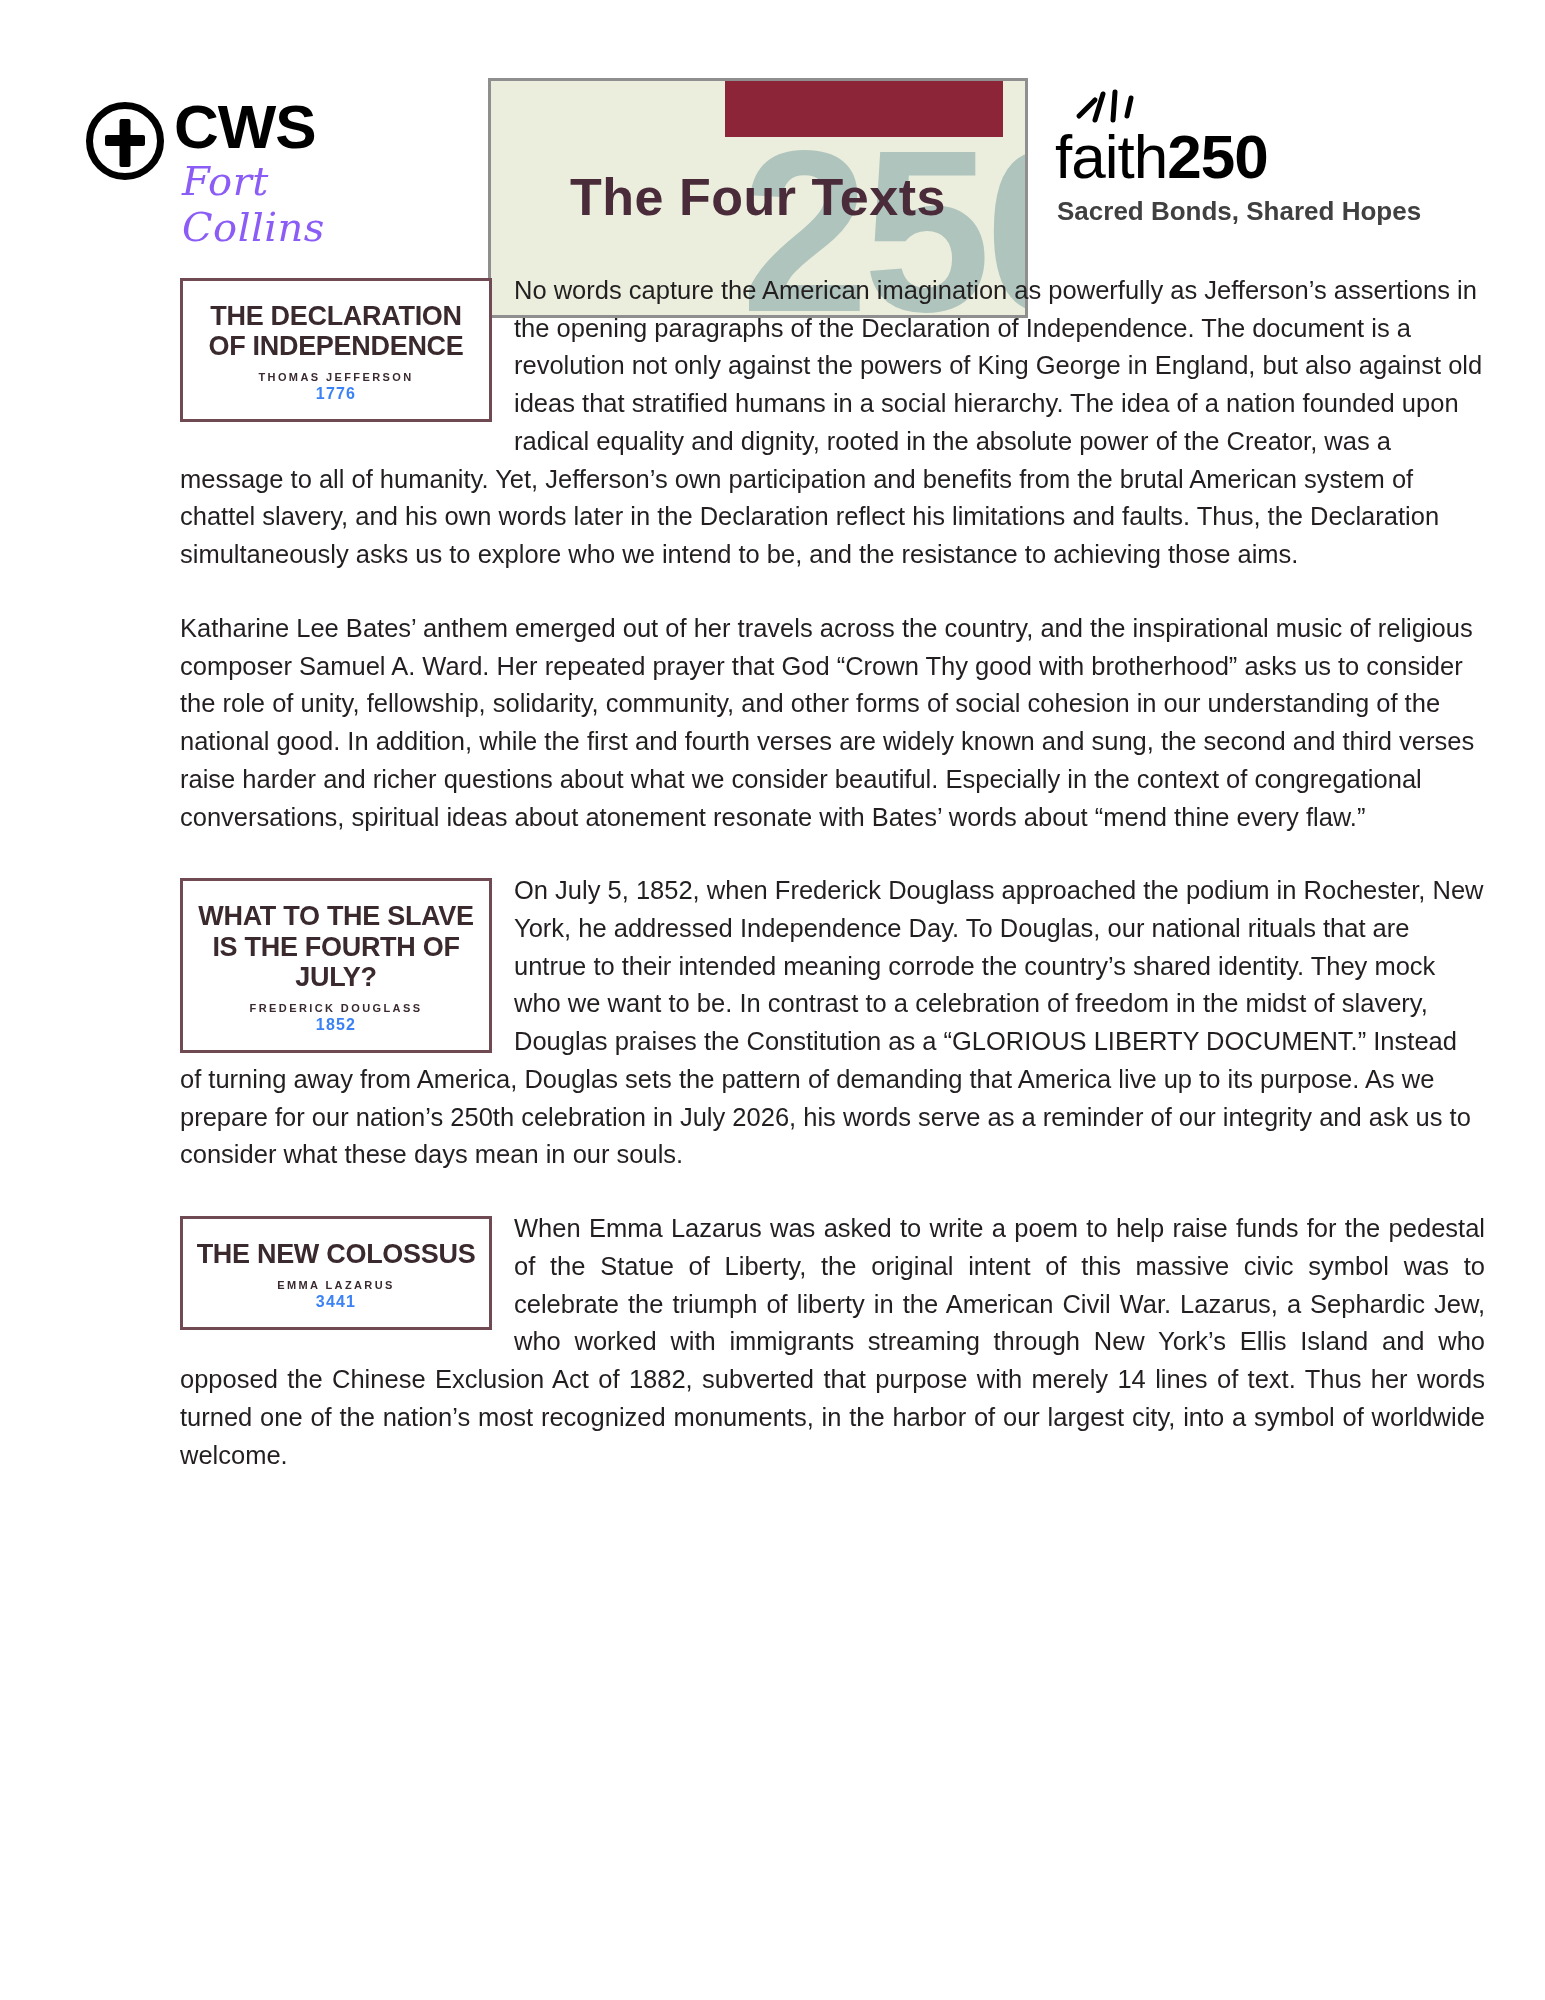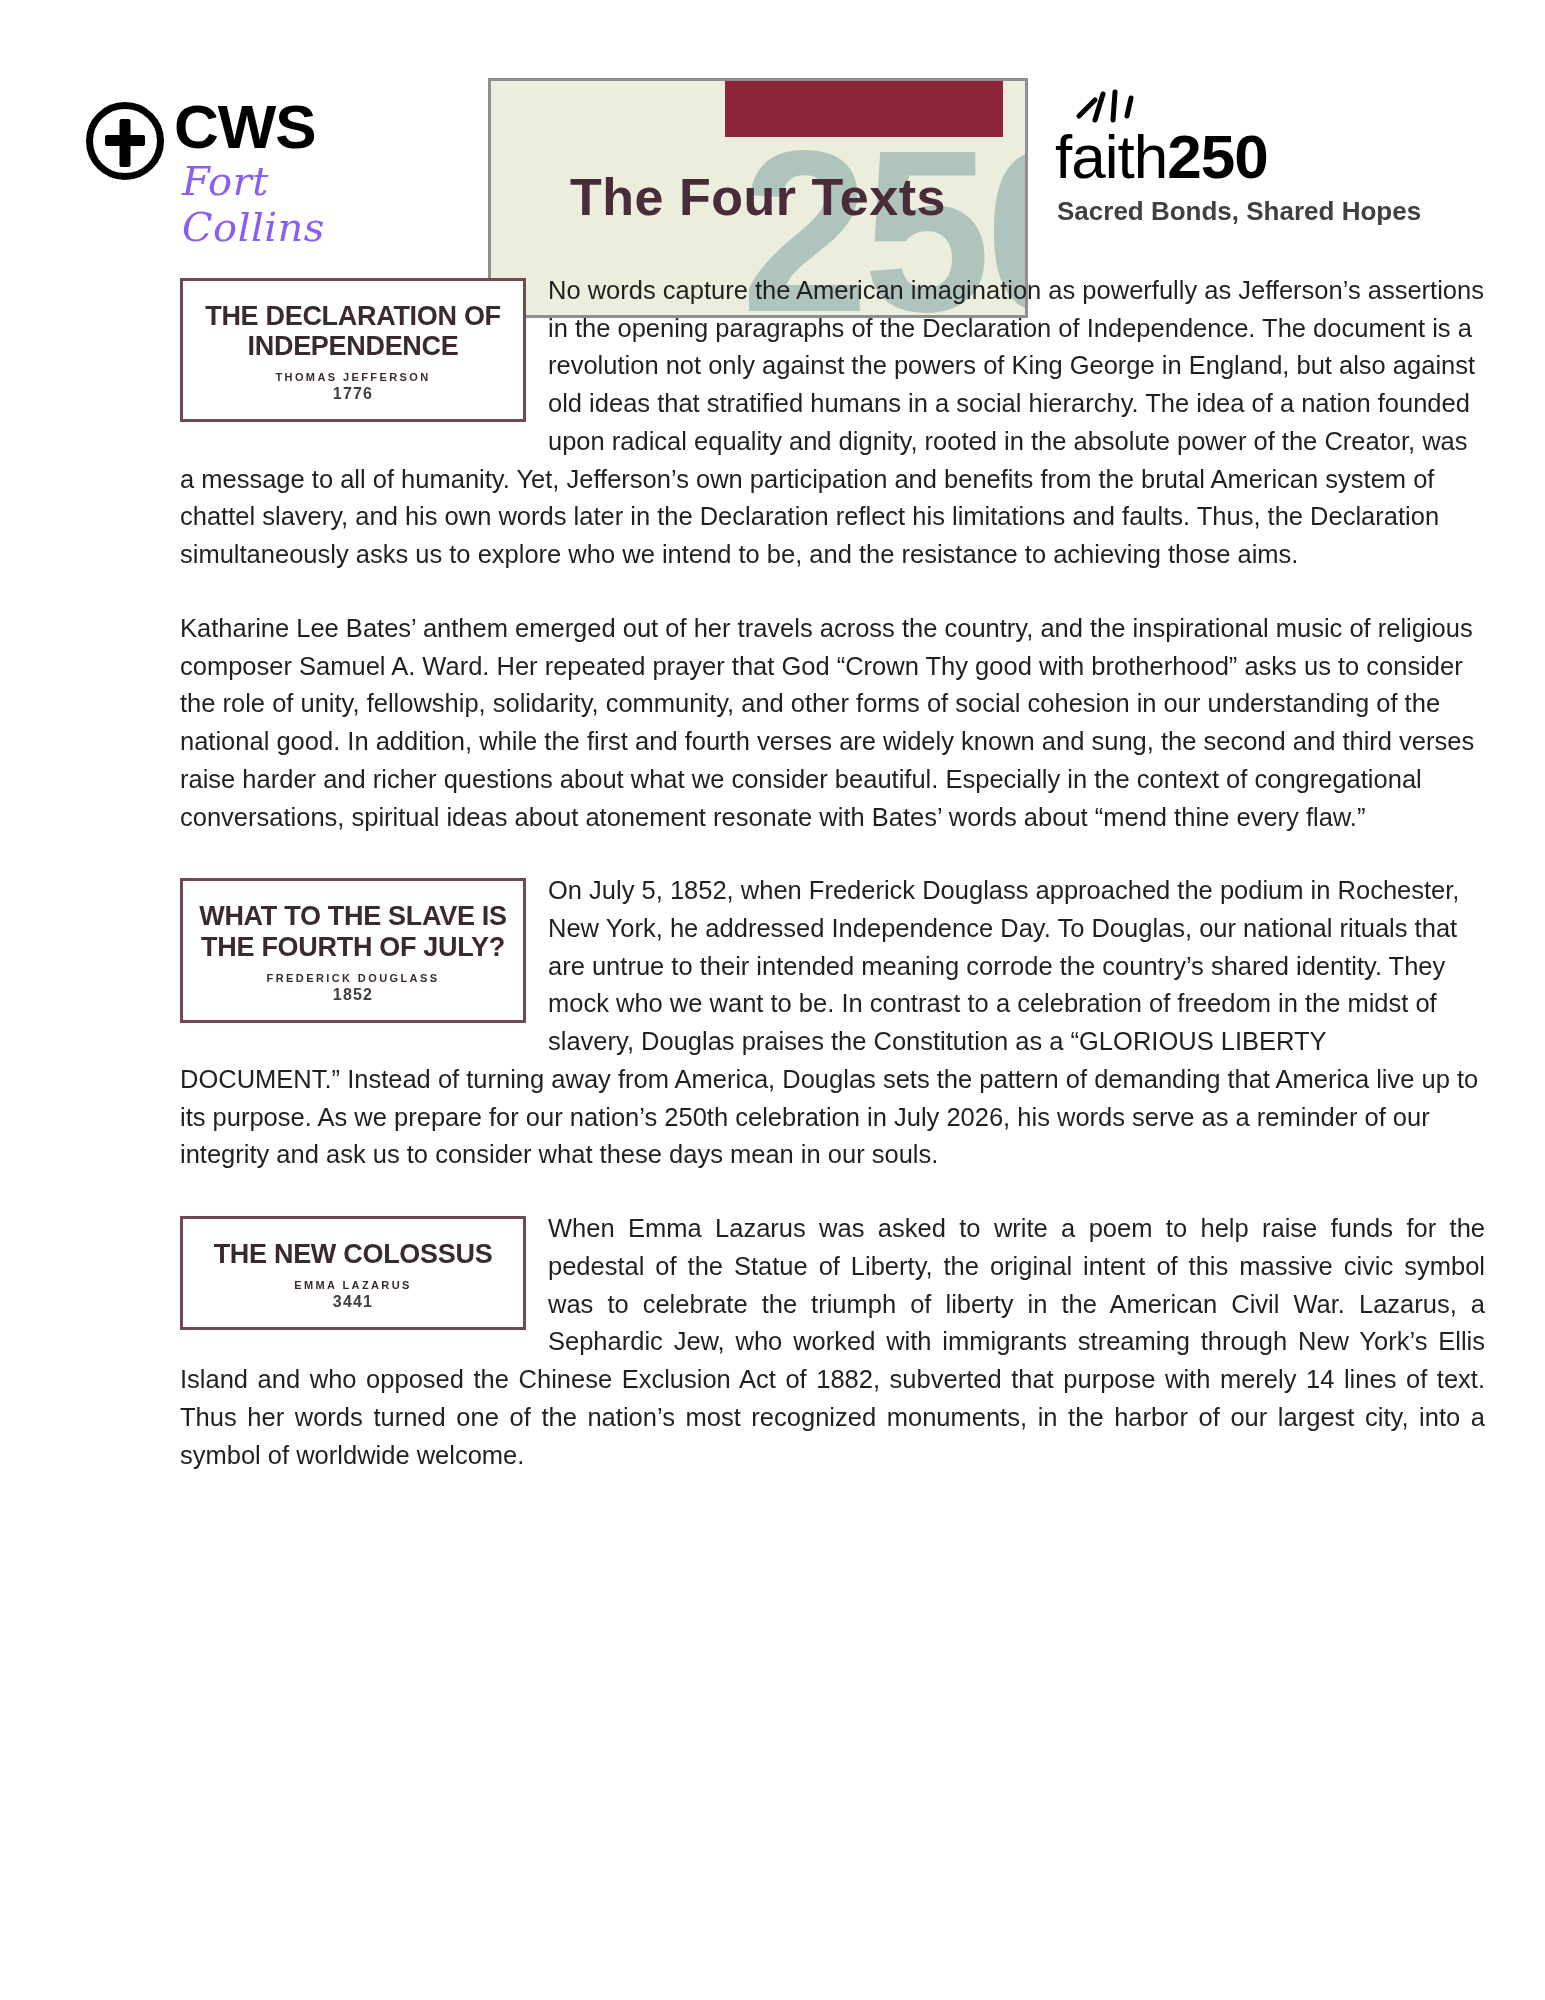--- a/index.html
+++ b/index.html
@@ -174,21 +174,21 @@
   }
   .section {
     position: relative;
     margin: 0 0 0 0;
     padding: 0 60px 0 180px;
   }
   .section + .section { margin-top: 36px; }
 
   .placard {
     float: left;
-    width: 346px;
+    width: 312px;
     margin: 6px 22px 4px 0;
     border: 3px solid #6f4a52;
     background: #fff;
     box-sizing: border-box;
     padding: 20px 10px 16px;
     text-align: center;
   }
   .placard .pl-title {
     font-size: 27px;
     font-weight: bold;
@@ -201,21 +201,21 @@
     font-size: 11px;
     font-weight: bold;
     letter-spacing: 2.4px;
     color: #3a2a2e;
   }
   .placard .pl-year {
     margin-top: 2px;
     font-size: 16px;
     font-weight: bold;
     letter-spacing: 1.2px;
-    color: #404040;
+    color: #3b82f6;
   }
   .ptext {
     font-size: 25.5px;
     line-height: 1.48;
     color: #231f20;
     text-align: left;
   }
   .ptext.justify { text-align: justify; }
   .clearfix::after { content: ""; display: block; clear: both; }
 </style>

